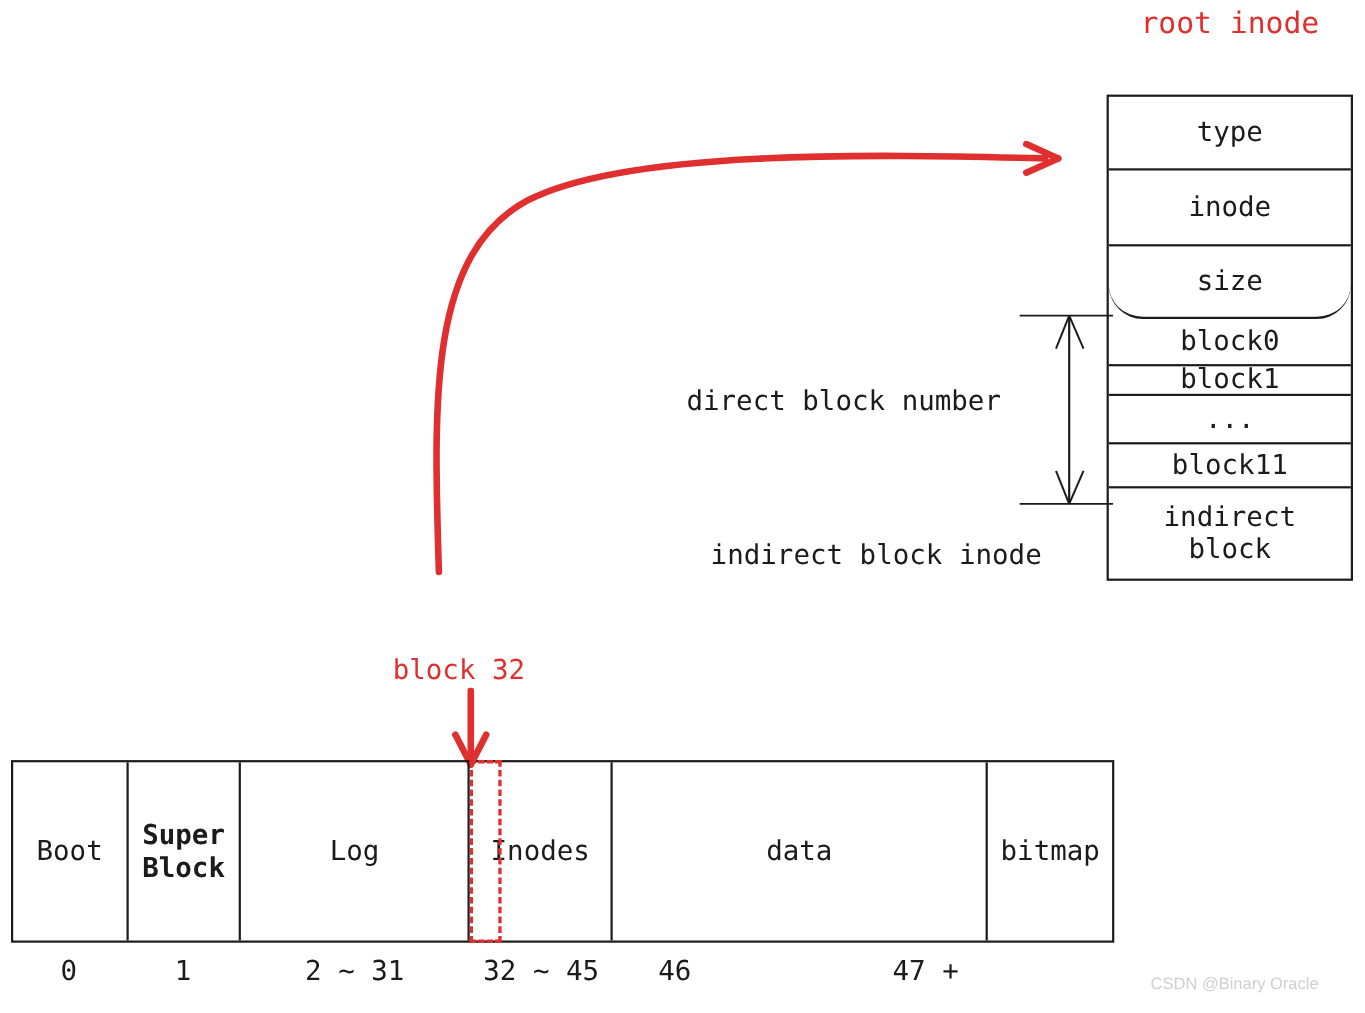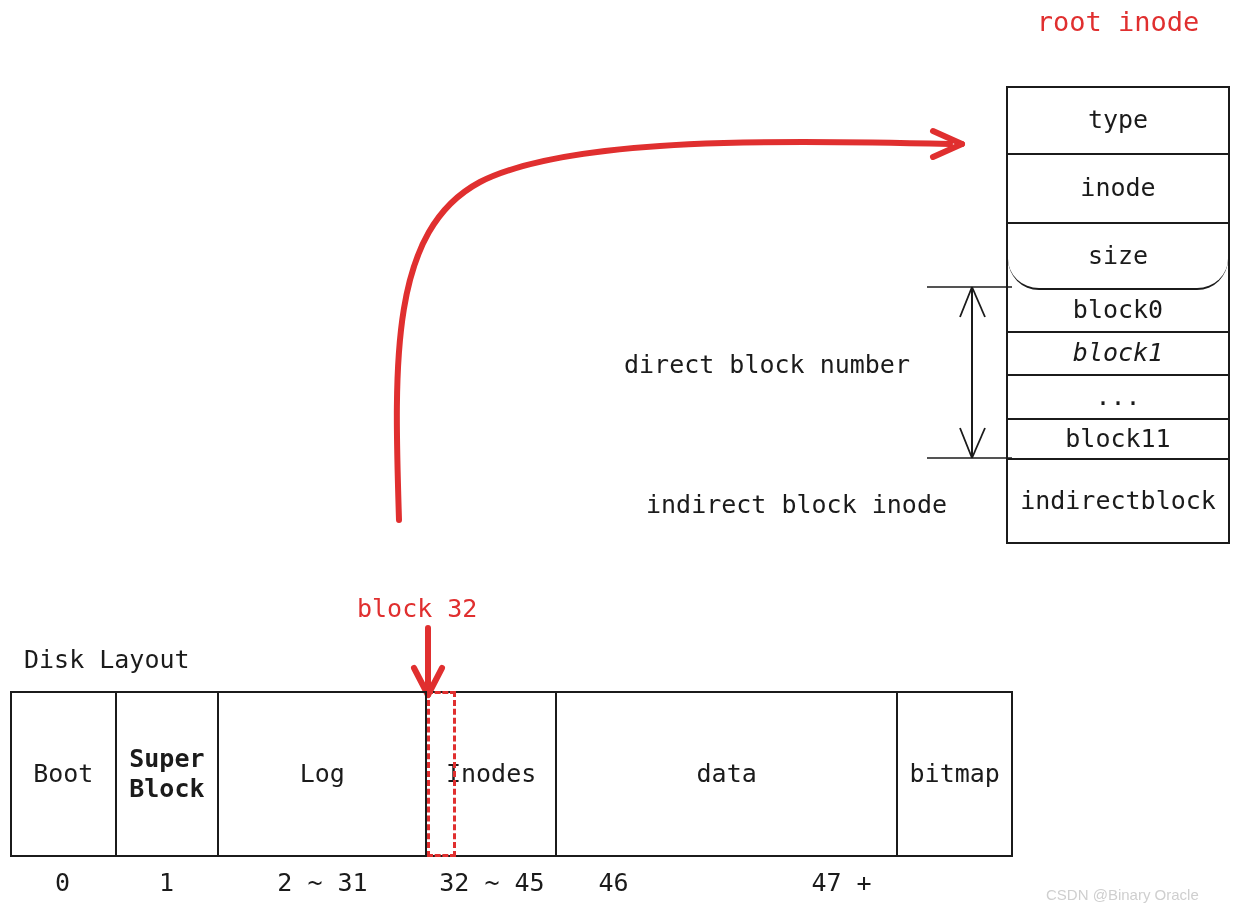--- a/index.html
+++ b/index.html
@@ -48,25 +48,25 @@
     font-size: 25px;
     color: #1b1b1b;
     text-align: center;
     line-height: 1.15;
   }
   .inode-row:last-child { border-bottom: none; }
   .h-tall   { height: 67px; text-align: right; }
   .h-tall2  { height: 69px; }
   .h-mid    { height: 66px; border-radius: 31px; }
   .h-short  { height: 43px; }
-  .h-short2 { height: 43px; font-style: italic; }
+  .h-short2 { height: 27px; }
   .h-short3 { height: 44px; }
   .h-short4 { height: 40px; }
   .h-indirect { height: 82px; }
-  .two-line { flex-direction: row; }
+  .two-line { flex-direction: column; }
 
   
   #dim-bracket {
     position: absolute;
     left: 920px;
     top: 275px;
     width: 92px;
     height: 196px;
   }
 
@@ -235,21 +235,20 @@
   </svg>
 
   <div id="block32-label">block 32</div>
 
   <svg id="red-down-arrow" viewBox="0 0 70 75">
     <line x1="33" y1="3" x2="33" y2="66" stroke="#e02f2f" stroke-width="6" stroke-linecap="round"></line>
     <path d="M 33 70 L 19 43" stroke="#e02f2f" stroke-width="6" fill="none" stroke-linecap="round"></path>
     <path d="M 33 70 L 47 43" stroke="#e02f2f" stroke-width="6" fill="none" stroke-linecap="round"></path>
   </svg>
 
-  <div id="disk-layout-title">Disk Layout</div>
 
   <div id="disk-table">
     <div class="disk-cell" style="width:105px">Boot</div>
     <div class="disk-cell two-line" style="width:103px">
       <span>Super</span>
       <span>Block</span>
     </div>
     <div class="disk-cell" style="width:209px">Log</div>
     <div class="disk-cell" style="width:130px">Inodes</div>
     <div class="disk-cell" style="width:343px">data</div>

